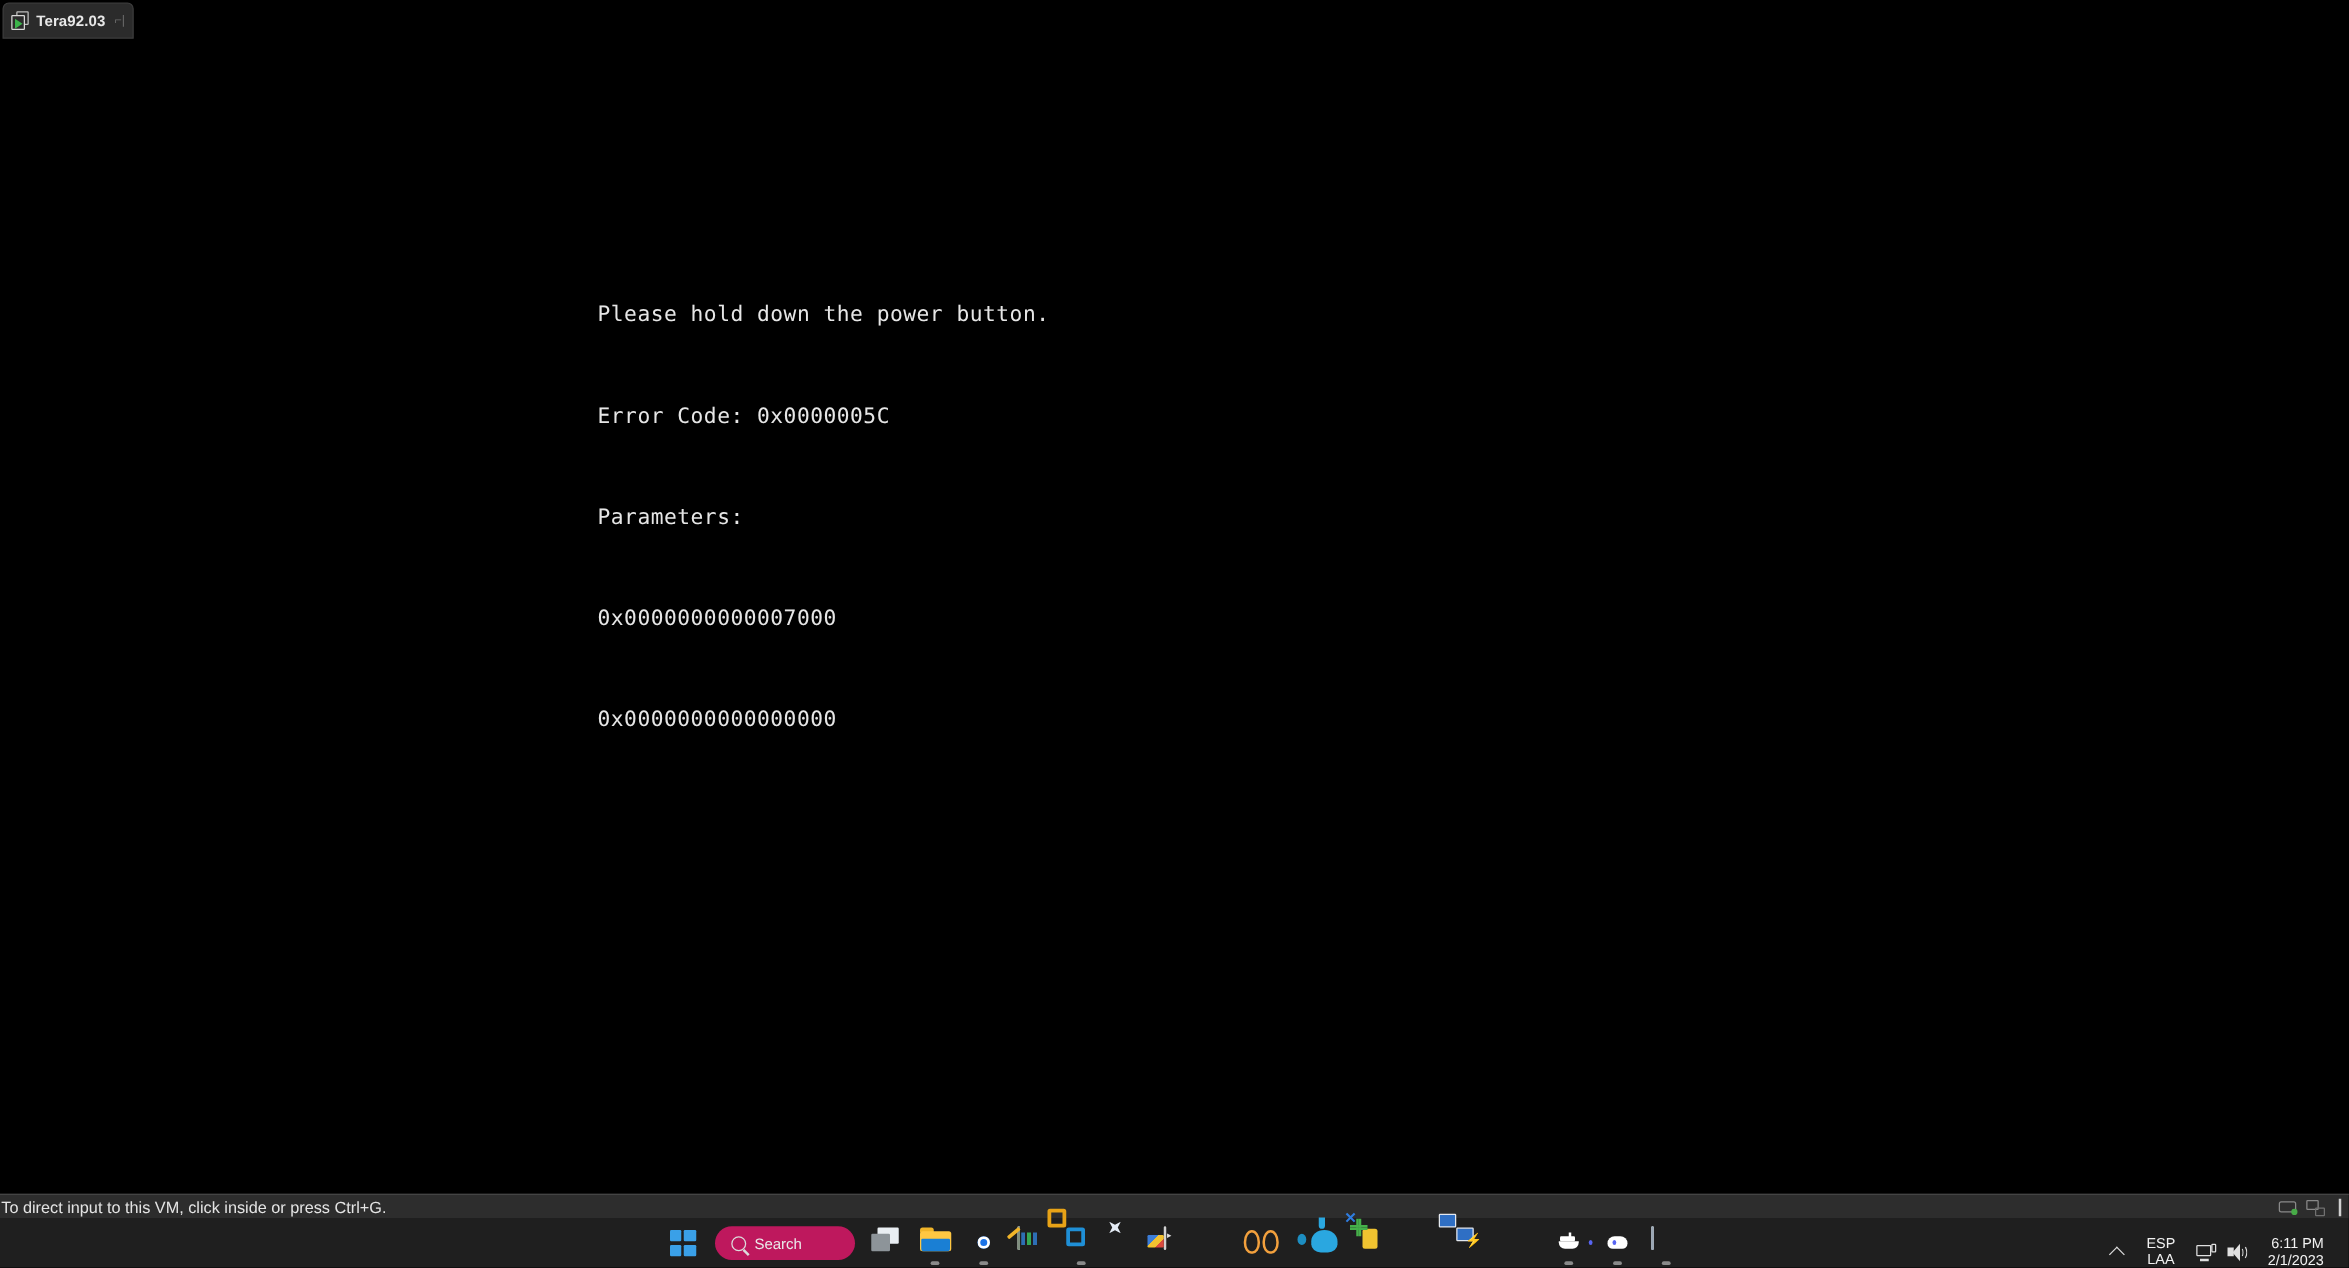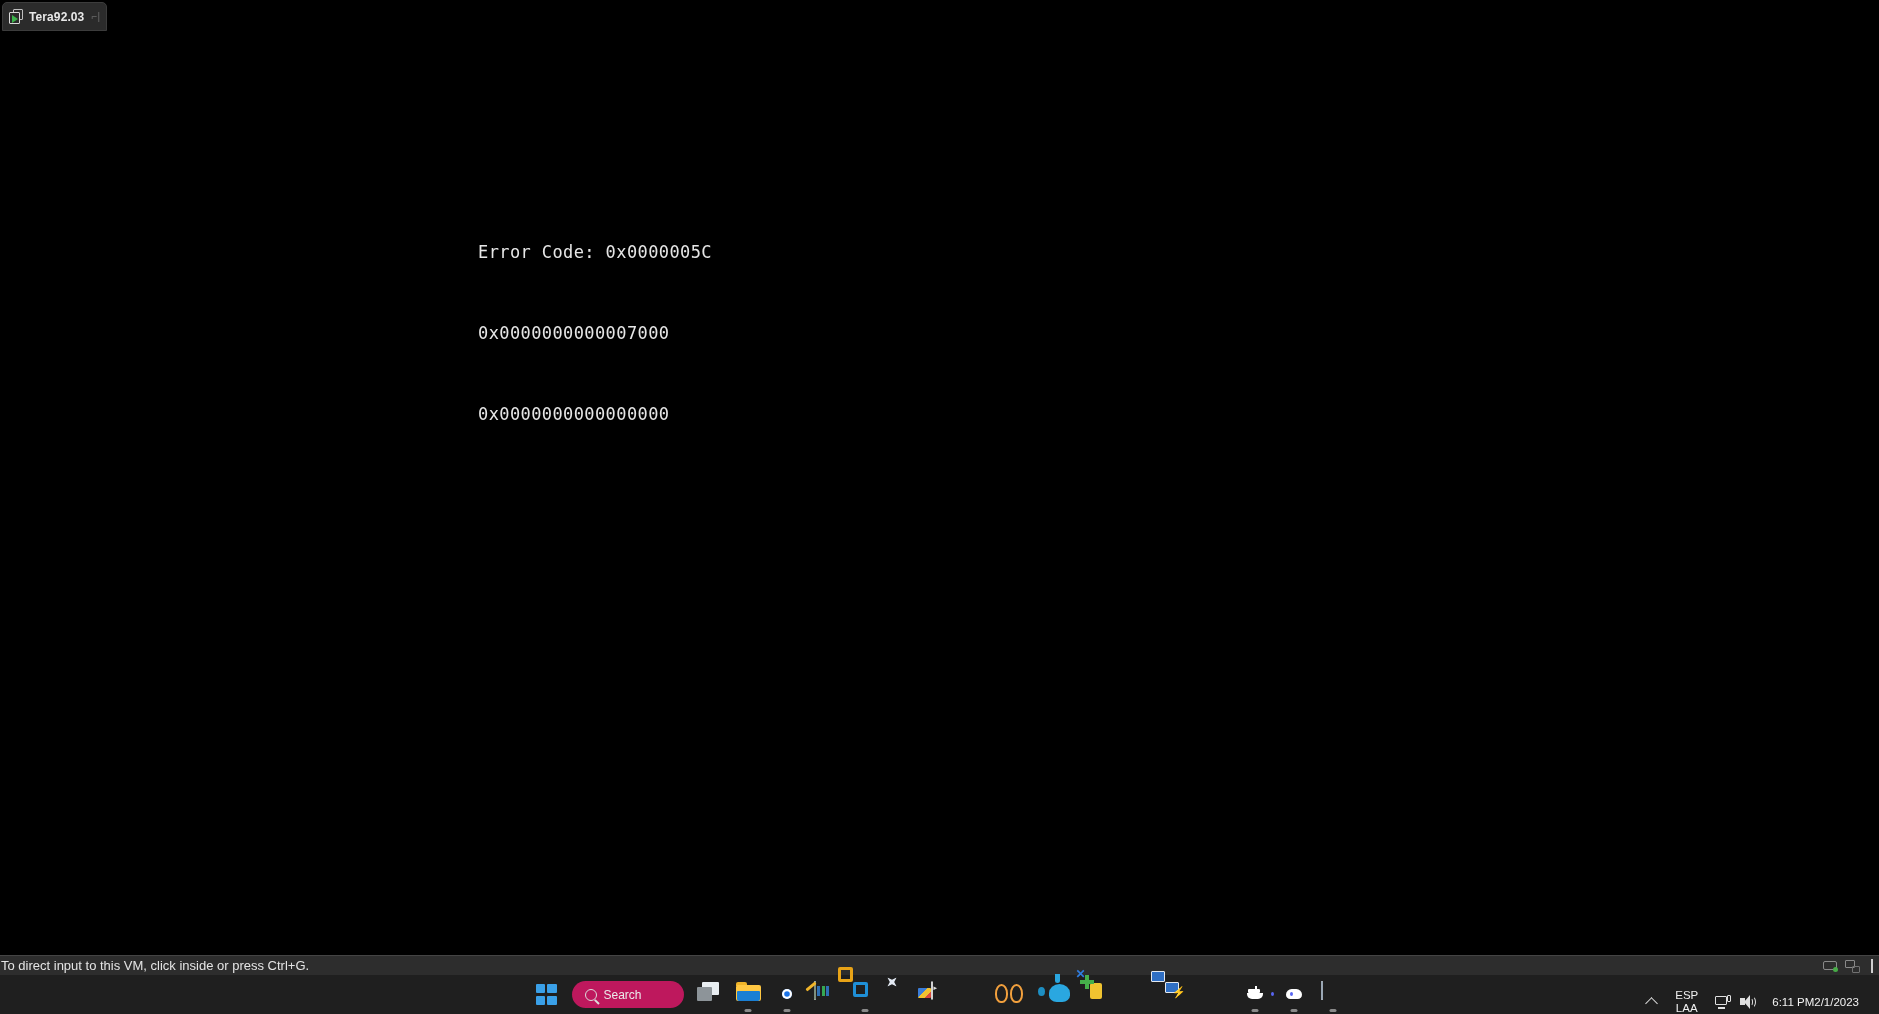--- a/index.html
+++ b/index.html
@@ -360,21 +360,21 @@
     border-top:7px solid transparent; border-bottom:7px solid transparent;
     border-right:6px solid #e0e0e0;
   }
   .tray-vol .w1, .tray-vol .w2 {
     position:absolute; border:1.4px solid #e0e0e0; border-left-color:transparent;
     border-top-color:transparent; border-bottom-color:transparent; border-radius:50%;
   }
   .tray-vol .w1 { right:3px; top:3px; width:5px; height:8px; }
   .tray-vol .w2 { right:0px; top:1px; width:8px; height:12px; }
   #tray-clock {
-    display:flex; flex-direction:row; align-items:flex-end; justify-content:center;
+    display:flex; flex-direction:column; align-items:flex-end; justify-content:center;
     padding:0 6px 0 8px; line-height:14px;
   }
   #tray-clock span { font-size:11.5px; color:#f2f2f2; }
   #show-desktop { width:6px; height:39px; }
 </style>
 </head>
 <body>
 
 <div id="vm-window">
 
@@ -385,21 +385,23 @@
         <span class="sq-front"></span>
         <span class="play"></span>
       </span>
       <span class="tab-title">Tera92.03</span>
       <span class="tab-trailing">⌐|</span>
     </div>
   </div>
 
   <div id="guest-screen">
     <div id="bsod-text">
+      <span class="line">Please hold down the power button.</span>
       <span class="line">Error Code: 0x0000005C</span>
+      <span class="line">Parameters:</span>
       <span class="line">0x0000000000007000</span>
       <span class="line">0x0000000000000000</span>
     </div>
   </div>
 
   <div id="vm-statusbar">
     <span id="vm-hint">To direct input to this VM, click inside or press Ctrl+G.</span>
     <span id="vm-status-icons">
       <span class="sb-icon disk">
         <span class="body"></span>

